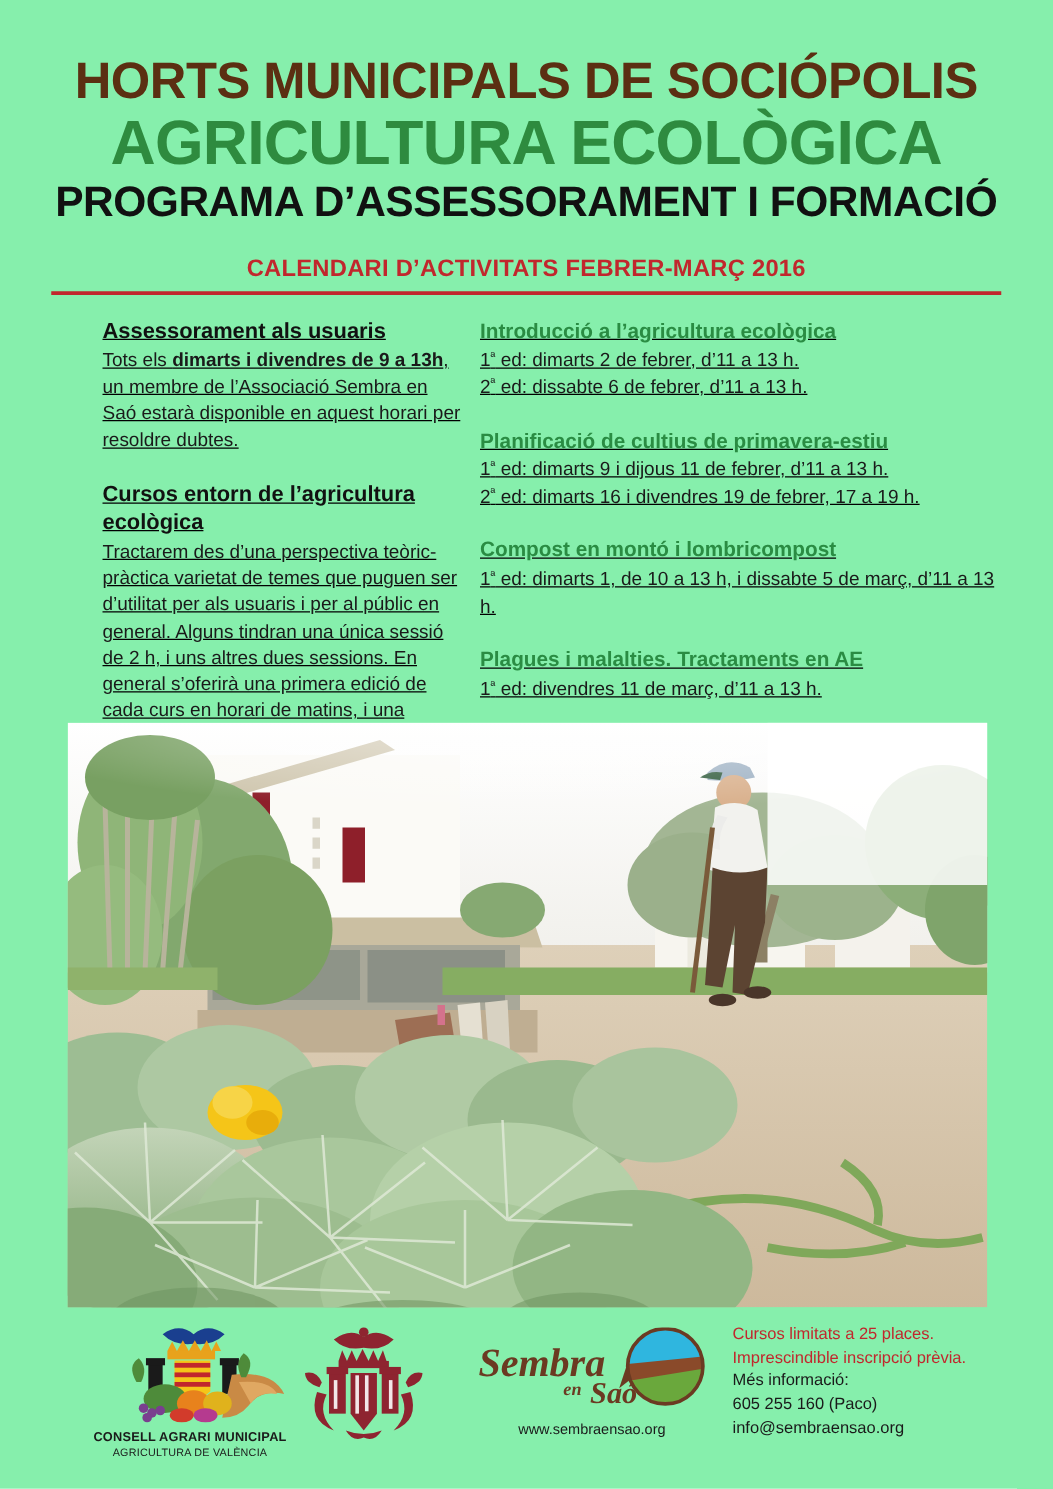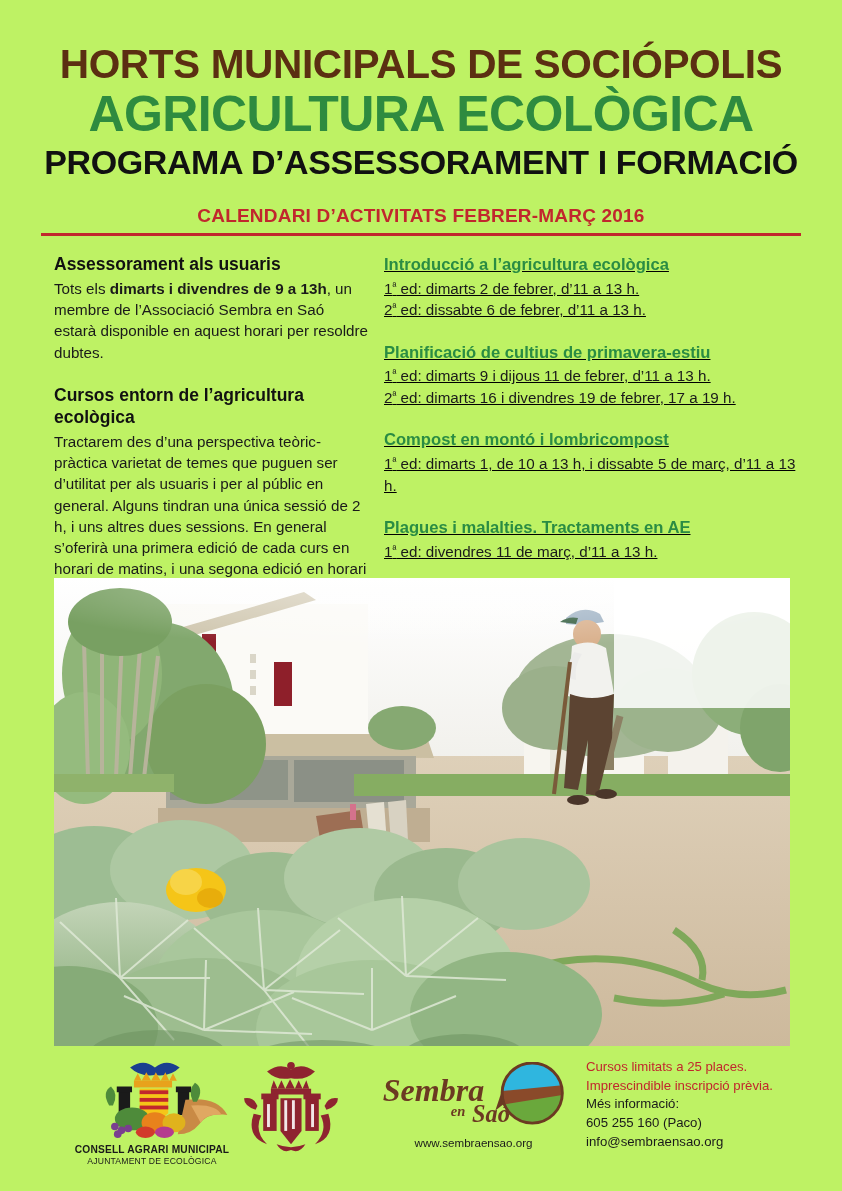--- a/index.html
+++ b/index.html
@@ -4,21 +4,21 @@
 <title>Horts Municipals de Sociópolis</title>
 <style>
   html,body{margin:0;padding:0;}
   body{
     width:842px;height:1191px;
     background:#ffffff;
     font-family:"Liberation Sans","DejaVu Sans",sans-serif;
     overflow:hidden;
     position:relative;
   }
-  .poster{position:relative;width:842px;height:1191px;overflow:hidden;background:#bef264;}
+  .poster{position:relative;width:842px;height:1191px;overflow:hidden;background:#86efac;}
 
   
   .header{padding-top:44px;text-align:center;}
   .title-1{
     font-size:41px;line-height:1.0;font-weight:bold;color:#5b2f12;
     letter-spacing:-0.4px;transform:scaleX(0.99);
     font-family:"Liberation Sans","DejaVu Sans",sans-serif;
     margin:0 0 2px 0;white-space:nowrap;
   }
   .title-2{
@@ -32,21 +32,21 @@
   .subtitle{
     margin-top:26px;font-size:19px;font-weight:bold;color:#c1272d;
     letter-spacing:0.2px;
   }
   .rule{
     margin:6px auto 0 auto;width:760px;height:3px;background:#c1272d;
   }
 
   
   .columns{display:flex;margin-top:18px;padding:0 0 0 0;}
-  .col-left{width:370px;padding-left:54px;box-sizing:border-box;}
+  .col-left{width:370px;padding-left:82px;box-sizing:border-box;text-decoration:underline;}
   .col-right{width:472px;padding-left:14px;padding-right:36px;box-sizing:border-box;text-decoration:underline;}
 
   .h-black{
     font-size:17.5px;font-weight:bold;color:#111;margin:0 0 2px 0;line-height:1.25;
   }
   .body-text{
     font-size:15.2px;color:#1a1a1a;line-height:1.40;margin:0;
   }
   .body-text b{font-weight:bold;}
   .block-gap{height:22px;}
@@ -341,21 +341,21 @@
         <circle cx="46" cy="74" r="4" fill="#7a3f8f"></circle>
         <circle cx="53" cy="78" r="4" fill="#7a3f8f"></circle>
         <circle cx="60" cy="76" r="4" fill="#7a3f8f"></circle>
         <circle cx="49" cy="82" r="4" fill="#7a3f8f"></circle>
         <ellipse cx="78" cy="80" rx="10" ry="6" fill="#d23b2b"></ellipse>
         <ellipse cx="98" cy="80" rx="10" ry="6" fill="#b53a8f"></ellipse>
         <path d="M40 52 q-8 -14 2 -20 q8 8 2 20z" fill="#4e8b3a"></path>
         <path d="M132 48 q8 -14 -2 -20 q-8 8 -2 20z" fill="#4e8b3a"></path>
       </svg>
       <div class="cam-t1">CONSELL AGRARI MUNICIPAL</div>
-      <div class="cam-t2">AJUNTAMENT DE ECOLÒGICA</div>
+      <div class="cam-t2">AGRICULTURA DE VALÈNCIA</div>
     </div>
 
     <div class="logo-shield">
       <svg viewBox="0 0 110 96" width="106" height="92" xmlns="http://www.w3.org/2000/svg">
         <g fill="#8e2430">
           <path d="M30 12 q14 -10 25 -2 q11 -8 25 2 q-10 10 -25 7 q-15 3 -25 -7z"></path>
           <circle cx="55" cy="6" r="4"></circle>
           <path d="M34 30 l3 -9 4 9 4 -9 4 9 5 -10 5 10 4 -9 4 9 4 -9 3 9 z"></path>
           <rect x="34" y="30" width="42" height="6"></rect>
           <path d="M44 40 h22 v34 l-11 14 -11 -14 z"></path>

